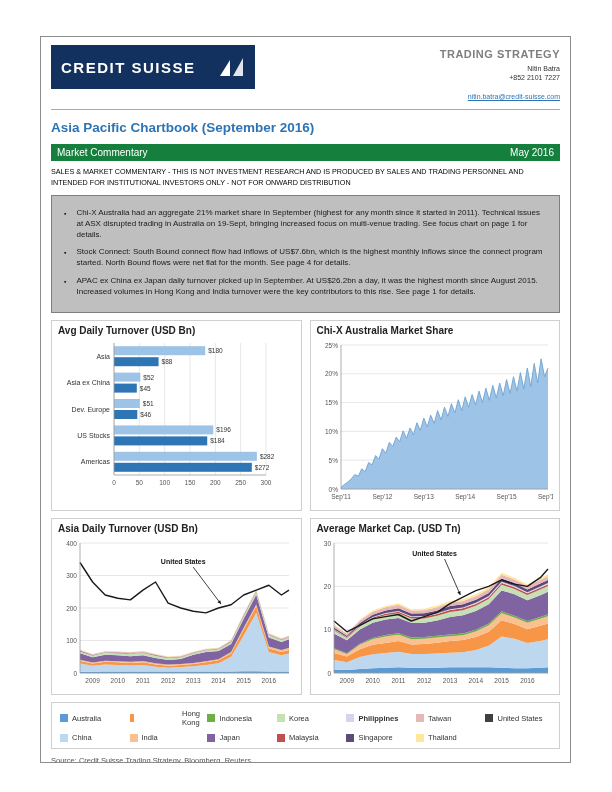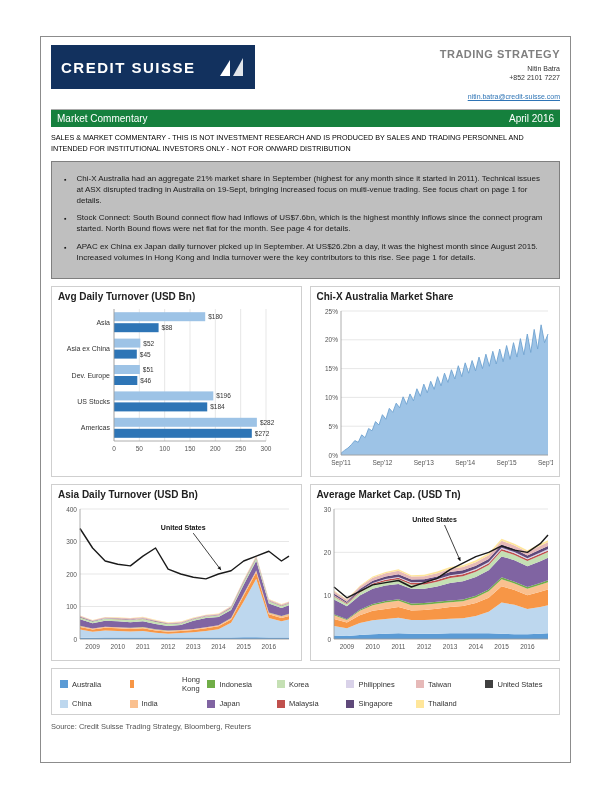--- a/index.html
+++ b/index.html
@@ -60,24 +60,25 @@
       </svg>
     </div>
     <div class="contact">
       <div class="dept">TRADING STRATEGY</div>
       <div class="contact-line">Nitin Batra</div>
       <div class="contact-line">+852 2101 7227</div>
       <a class="email" href="#">nitin.batra@credit-suisse.com</a>
     </div>
   </div>
 
+  <h1 class="title">Asia Pacific Chartbook (September 2016)</h1>
 
   <div class="banner">
     <span>Market Commentary</span>
-    <span>April 2016</span>
+    <span>May 2016</span>
   </div>
 
   <p class="disclaimer">SALES &amp; MARKET COMMENTARY - THIS IS NOT INVESTMENT RESEARCH AND IS PRODUCED BY SALES AND TRADING PERSONNEL AND INTENDED FOR INSTITUTIONAL INVESTORS ONLY - NOT FOR ONWARD DISTRIBUTION</p>
 
   <div class="commentary">
     <ul id="bullet-list">
         <li>
           <span class="bullet-glyph">▪</span>
           <span>Chi-X Australia had an aggregate 21% market share in September (highest for any month since it started in 2011). Technical issues at ASX disrupted trading in Australia on 19-Sept, bringing increased focus on multi-venue trading. See focus chart on page 1 for details.</span>
         </li>
@@ -262,21 +263,21 @@
           <span>Hong Kong</span>
         </span>
         <span class="leg-item" style="margin-right: 0px;">
           <span class="sq" style="background: rgb(112, 173, 71);"></span>
           <span>Indonesia</span>
         </span>
         <span class="leg-item" style="margin-right: 0px;">
           <span class="sq" style="background: rgb(197, 224, 180);"></span>
           <span>Korea</span>
         </span>
-        <span class="leg-item" style="margin-right: 0px;">
+        <span class="leg-item" style="margin-right: 0px; font-weight: bold;">
           <span class="sq" style="background: rgb(217, 210, 233);"></span>
           <span>Philippines</span>
         </span>
         <span class="leg-item" style="margin-right: 0px;">
           <span class="sq" style="background: rgb(230, 185, 184);"></span>
           <span>Taiwan</span>
         </span>
         <span class="leg-item" style="margin-right: 0px;">
           <span class="sq" style="background: rgb(64, 64, 64);"></span>
           <span>United States</span>

